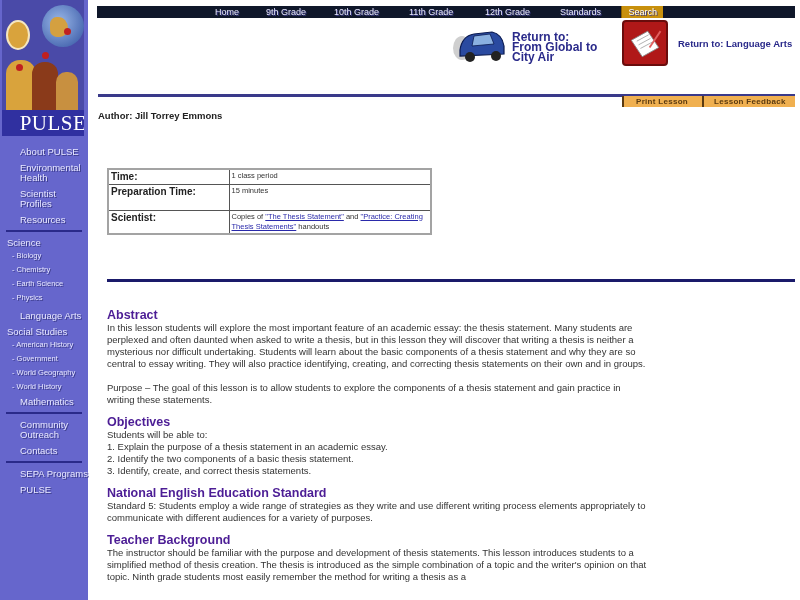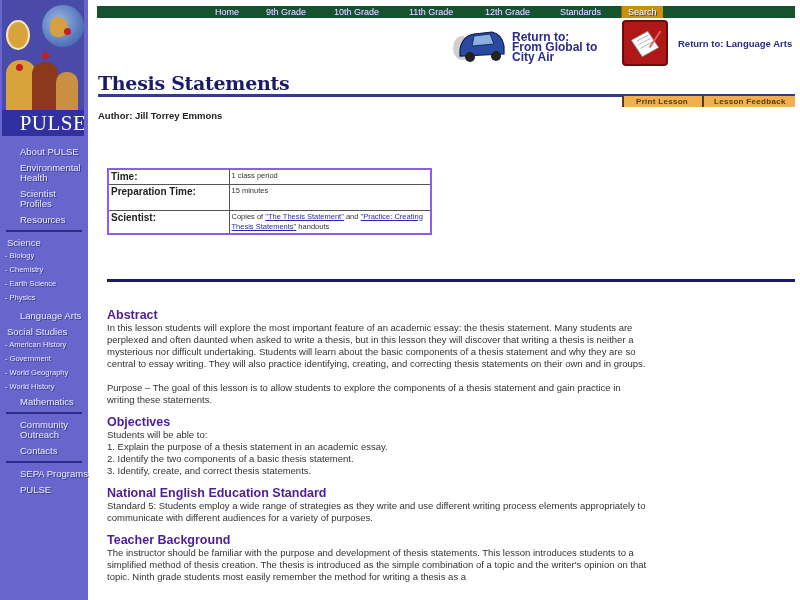--- a/index.html
+++ b/index.html
@@ -14,47 +14,47 @@
   .logo .fig1 { position: absolute; left: 4px; top: 20px; width: 24px; height: 30px; border-radius: 50%; background: #d9a33c; border: 2px solid #f5e6c0; }
   .logo .body1 { position: absolute; left: 4px; top: 60px; width: 30px; height: 50px; background: #d9a33c; border-radius: 14px 14px 0 0; }
   .logo .body2 { position: absolute; left: 30px; top: 62px; width: 26px; height: 48px; background: #8a3a1a; border-radius: 12px 12px 0 0; }
   .logo .body3 { position: absolute; left: 54px; top: 72px; width: 22px; height: 38px; background: #c89040; border-radius: 10px 10px 0 0; }
   .logo .dot { position: absolute; width: 7px; height: 7px; border-radius: 50%; background: #c02020; }
   .logo .word { position: absolute; left: 0; bottom: 0; width: 102px; height: 26px; background: #3030a0; color: #ffffff; font-family: "Liberation Serif", serif; font-size: 21px; text-align: center; line-height: 26px; letter-spacing: 0.5px; }
 
   .side-nav { position: absolute; left: 0; top: 146px; width: 88px; }
   .side-item { display: block; color: #e8e8ff; font-size: 9.5px; line-height: 10px; padding: 1px 0 0 7px; text-shadow: 1px 1px 0 #3a3a88; cursor: pointer; }
   .side-item.main { margin-bottom: 5px; padding-left: 20px; }
-  .side-item.sub { font-size: 7.5px; line-height: 8px; margin-bottom: 5px; padding-left: 5px; }
+  .side-item.sub { font-size: 7.5px; line-height: 8px; margin-bottom: 5px; padding-left: 12px; }
   .side-item.subgroup { margin-bottom: 3px; }
   .side-sep { height: 2px; background: #2a2a8a; margin: 1px 6px 5px 6px; }
 
   
-  .topnav { position: absolute; left: 97px; top: 6px; width: 698px; height: 12px; background: #14532d; }
+  .topnav { position: absolute; left: 97px; top: 6px; width: 698px; height: 12px; background: #0f172a; text-align: right; }
   .topnav .tab { position: absolute; top: 0; height: 12px; color: #e8e8ff; font-size: 9px; line-height: 12px; text-shadow: 1px 1px 0 #3a3a88; cursor: pointer; }
   .topnav .tab.search { background: #c8900c; padding: 0 6px; color: #ffffff; border-left: 1px solid #8a6000; }
 
   
   .return1 { position: absolute; left: 450px; top: 20px; width: 150px; height: 50px; cursor: pointer; }
   .car { position: absolute; left: 2px; top: 4px; width: 54px; height: 40px; }
   .return1 .txt { position: absolute; left: 62px; top: 12px; color: #2a2a8a; font-size: 12px; font-weight: bold; line-height: 10px; }
   .return2 { position: absolute; left: 622px; top: 20px; width: 175px; height: 48px; cursor: pointer; }
   .bookicon { position: absolute; left: 0; top: 0; width: 46px; height: 46px; background: #b01818; border: 2px solid #6a0c0c; border-radius: 4px; }
   .return2 .txt { position: absolute; left: 56px; top: 18px; color: #2a2a8a; font-size: 9.5px; font-weight: bold; }
 
   
   .title { position: absolute; left: 98px; top: 72px; font-family: "DejaVu Serif", serif; font-size: 19px; font-weight: bold; color: #1a1a6a; letter-spacing: -0.3px; }
   .title-rule { position: absolute; left: 98px; top: 94px; width: 697px; height: 3px; background: #3a3a8a; }
   .action-bar { position: absolute; left: 622px; top: 96px; width: 173px; height: 11px; background: #f0b050; border-left: 2px solid #5a3a10; }
   .action-bar .btn { position: absolute; top: 0; height: 11px; font-size: 8px; font-weight: bold; color: #5a3a10; line-height: 11px; cursor: pointer; letter-spacing: 0.3px; }
   .action-bar .divider { position: absolute; left: 78px; top: 0; width: 2px; height: 11px; background: #5a3a10; }
   .author { position: absolute; left: 98px; top: 110px; font-size: 9.5px; font-weight: bold; color: #222222; }
 
   
-  .info-table { position: absolute; left: 107px; top: 168px; width: 325px; border-collapse: collapse; border: 2px solid #8b5cf6; }
+  .info-table { position: absolute; left: 107px; top: 168px; width: 325px; border-collapse: collapse; border: 2px solid #a3a3a3; }
   .info-table td { border: 1px solid #555555; vertical-align: top; padding: 1px 2px; }
   .info-table td.label { width: 121px; font-size: 10px; font-weight: bold; color: #222222; line-height: 11px; }
   .info-table td.value { font-size: 7.5px; color: #333333; line-height: 10px; }
   .info-table a { color: #2a2aaa; text-decoration: underline; cursor: pointer; }
 
   .section-rule { position: absolute; left: 107px; top: 279px; width: 688px; height: 3px; background: #1a1a6a; }
 
   
   .content { position: absolute; left: 107px; top: 309px; width: 540px; color: #333333; }
   .content h2 { font-size: 12.5px; font-weight: bold; color: #4c1d95; line-height: 13px; }
@@ -137,21 +137,20 @@
         <path d="M8 20 L26 10 L38 28 L20 38 Z" fill="#ffffff" stroke="#888" stroke-width="1"></path>
         <line x1="14" y1="21" x2="27" y2="14" stroke="#aaa" stroke-width="1"></line>
         <line x1="16" y1="25" x2="29" y2="18" stroke="#aaa" stroke-width="1"></line>
         <line x1="18" y1="29" x2="31" y2="22" stroke="#aaa" stroke-width="1"></line>
         <line x1="28" y1="28" x2="40" y2="10" stroke="#e06060" stroke-width="2"></line>
       </svg>
     </div>
     <div class="txt">Return to:  Language Arts</div>
   </div>
 
-  <h1 class="title">Thesis Statements</h1>
   <div class="title-rule"></div>
   <div class="action-bar">
     <a class="btn" style="left:12px;">Print Lesson</a>
     <div class="divider"></div>
     <a class="btn" style="left:90px;">Lesson Feedback</a>
   </div>
   <div class="author">Author: Jill Torrey Emmons</div>
 
   <table class="info-table">
     <tbody>

